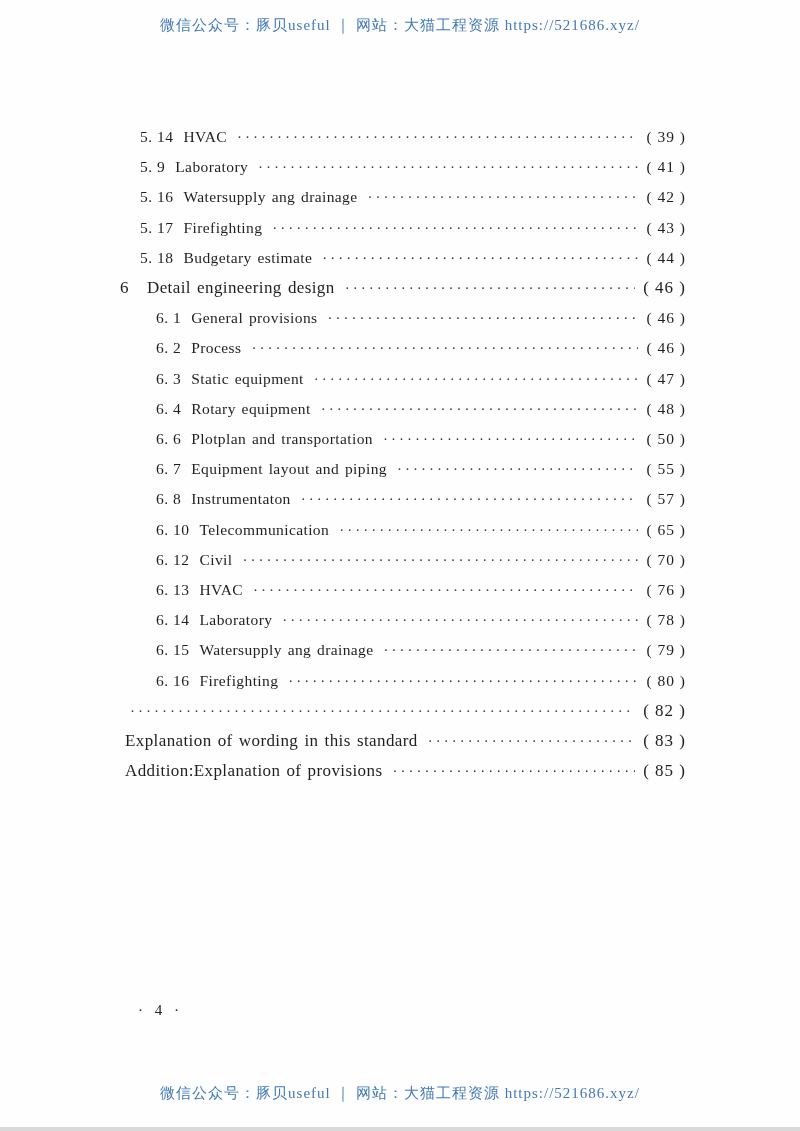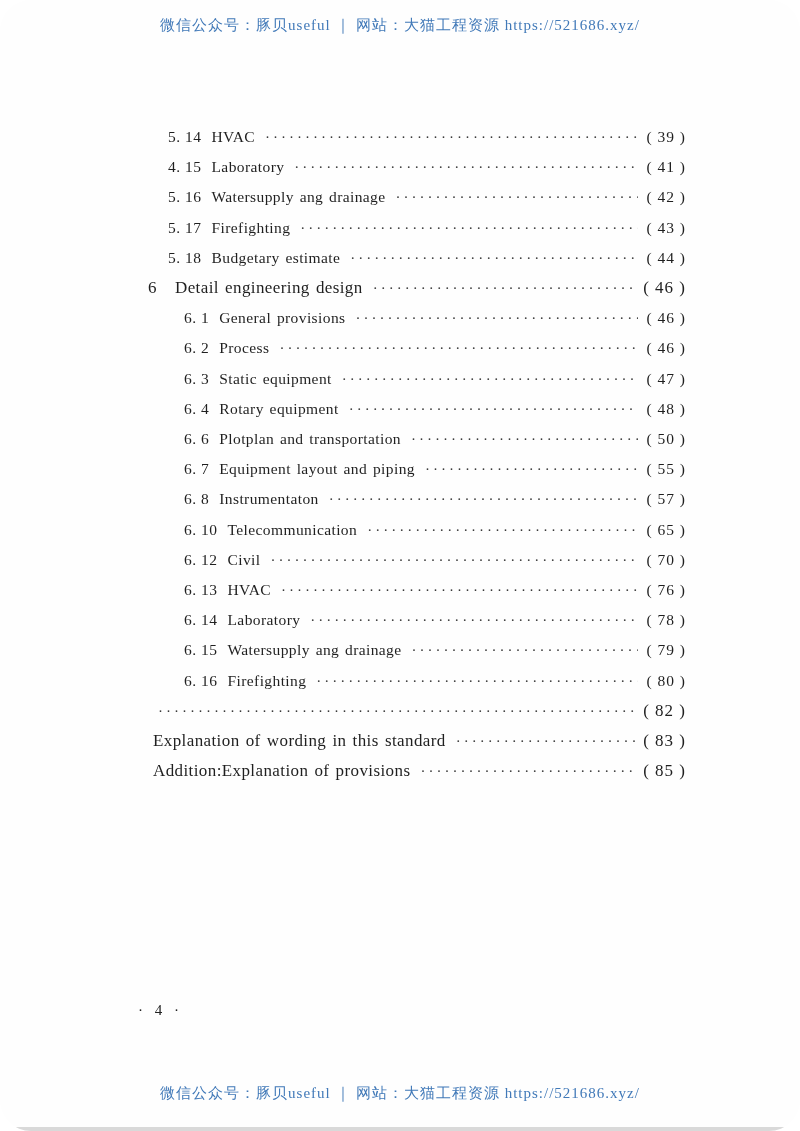--- a/index.html
+++ b/index.html
@@ -8,21 +8,20 @@
     background: #ffffff;
   }
   .page {
     position: relative;
     width: 800px;
     height: 1131px;
     background: #fefefe;
     overflow: hidden;
     font-family: "Liberation Serif", "DejaVu Serif", serif;
     color: #1f1f1f;
-    border-radius: 31px;
   }
   .watermark {
     position: absolute;
     left: 0;
     width: 100%;
     text-align: center;
     font-size: 15px;
     letter-spacing: 1px;
   }
   .watermark-top { top: 16px; }
@@ -36,21 +35,20 @@
     padding-left: 120px;
     padding-right: 114px;
     box-sizing: border-box;
   }
   .toc-row {
     display: flex;
     align-items: baseline;
     line-height: 30.2px;
     font-size: 15.5px;
     white-space: nowrap;
-    margin-left: 28px;
   }
   .toc-num {
     letter-spacing: 0.5px;
     margin-right: 10px;
     flex: 0 0 auto;
   }
   .toc-title {
     letter-spacing: 0.4px;
     word-spacing: 1.5px;
     flex: 0 0 auto;
@@ -106,21 +104,21 @@
   <div class="watermark watermark-top" style="color: rgb(65, 121, 184);">微信公众号：豚贝useful ｜ 网站：大猫工程资源 https://521686.xyz/</div>
 
   <div class="toc">
       <div class="toc-row level-sub5">
     <span class="toc-num">5. 14</span>
     <span class="toc-title">HVAC</span>
     <span class="leader"></span>
     <span class="toc-page">( 39 )</span>
   </div>
       <div class="toc-row level-sub5">
-    <span class="toc-num">4. 15</span>
+    <span class="toc-num">5. 9</span>
     <span class="toc-title">Laboratory</span>
     <span class="leader"></span>
     <span class="toc-page">( 41 )</span>
   </div>
       <div class="toc-row level-sub5">
     <span class="toc-num">5. 16</span>
     <span class="toc-title">Watersupply ang drainage</span>
     <span class="leader"></span>
     <span class="toc-page">( 42 )</span>
   </div>

